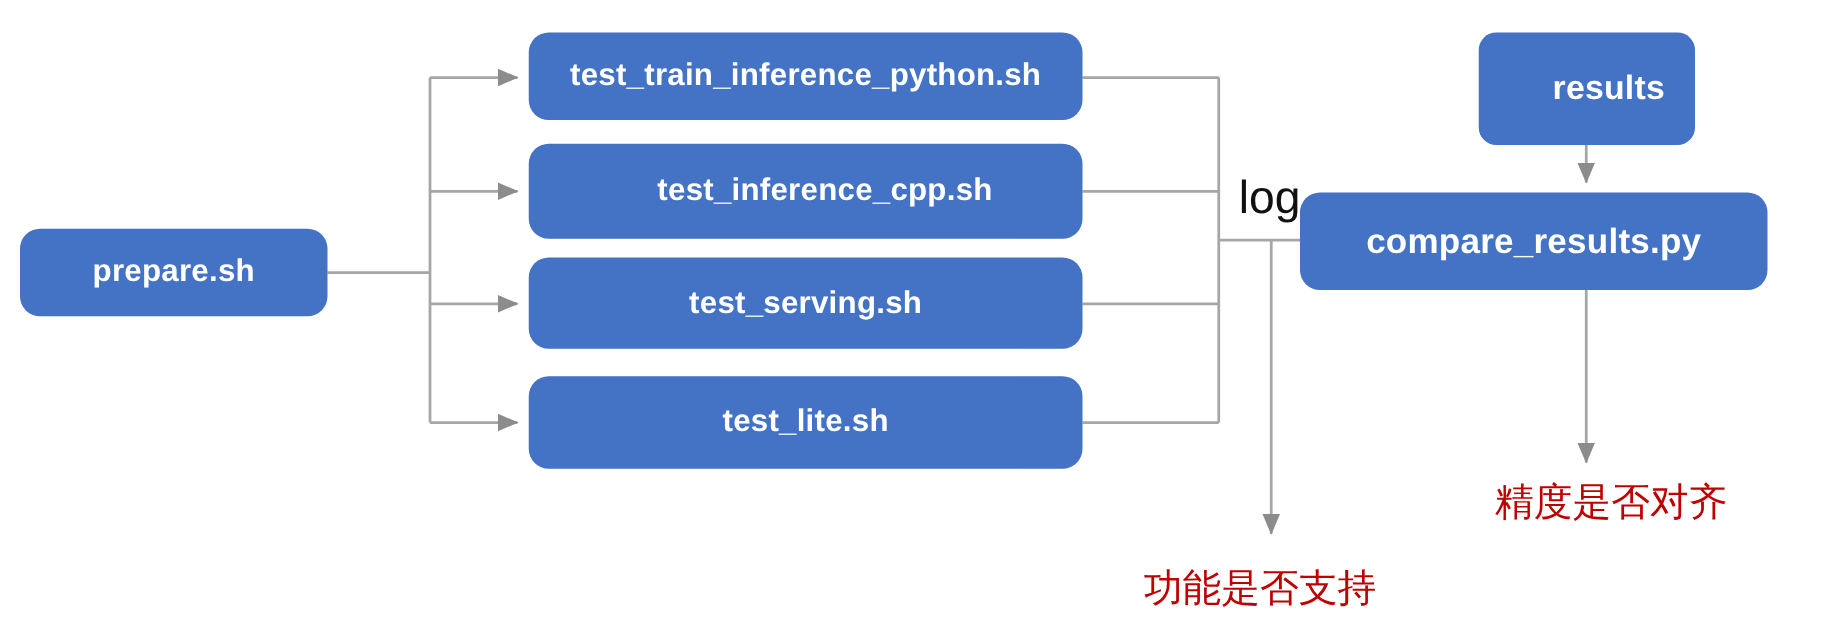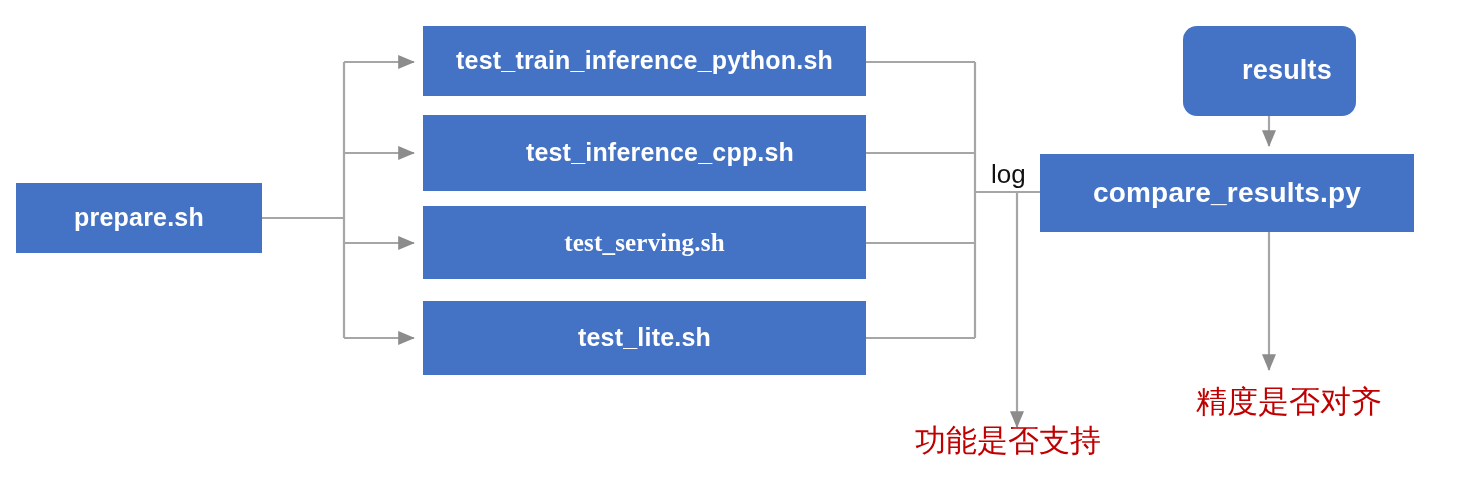--- a/index.html
+++ b/index.html
@@ -31,20 +31,21 @@
     background: #4472C4;
     color: #ffffff;
     display: flex;
     align-items: center;
     justify-content: center;
     text-align: center;
     font-weight: bold;
     letter-spacing: 0.2px;
     box-sizing: border-box;
     line-height: 1.1;
+    border-radius: 16px;
   }
   .node.rounded {
     border-radius: 14px;
     padding-left: 35px;
   }
   .edge-label {
     position: absolute;
     color: #111111;
     font-weight: normal;
     white-space: nowrap;
@@ -54,27 +55,27 @@
     color: #C00000;
     font-family: "DejaVu Sans", "Liberation Sans", sans-serif;
     font-weight: normal;
     white-space: nowrap;
   }
 
   
   #node-prepare      { left: 16px;   top: 183px; width: 246px; height: 70px;  font-size: 25px; }
   #node-train-py     { left: 423px;  top: 26px;  width: 443px; height: 70px;  font-size: 25px; }
   #node-inference-cpp{ left: 423px;  top: 115px; width: 443px; height: 76px;  font-size: 25px; padding-left: 31px; }
-  #node-serving      { left: 423px;  top: 206px; width: 443px; height: 73px;  font-size: 25px; font-family: Liberation Serif, serif; }
+  #node-serving      { left: 423px;  top: 206px; width: 443px; height: 73px;  font-size: 25px; }
   #node-lite         { left: 423px;  top: 301px; width: 443px; height: 74px;  font-size: 25px; }
   #node-results      { left: 1183px; top: 26px;  width: 173px; height: 90px;  font-size: 27px; }
   #node-compare      { left: 1040px; top: 154px; width: 374px; height: 78px;  font-size: 28px; }
 
-  #label-log   { left: 991px;  top: 159px; font-size: 26px; }
-  #note-func   { left: 915px;  top: 420px; font-size: 31px; }
+  #label-log   { left: 991px;  top: 137px; font-size: 37px; }
+  #note-func   { left: 915px;  top: 450px; font-size: 31px; }
   #note-acc    { left: 1196px; top: 381px; font-size: 31px; text-align: center; }
 </style>
 </head>
 <body>
 
 <div id="canvas">
 
   <svg id="wires" viewBox="0 0 1478 498" width="1478" height="498" xmlns="http://www.w3.org/2000/svg">
     <defs>
       <marker id="arrow" markerWidth="9" markerHeight="9" refX="7.2" refY="3.2" orient="auto" markerUnits="strokeWidth">

